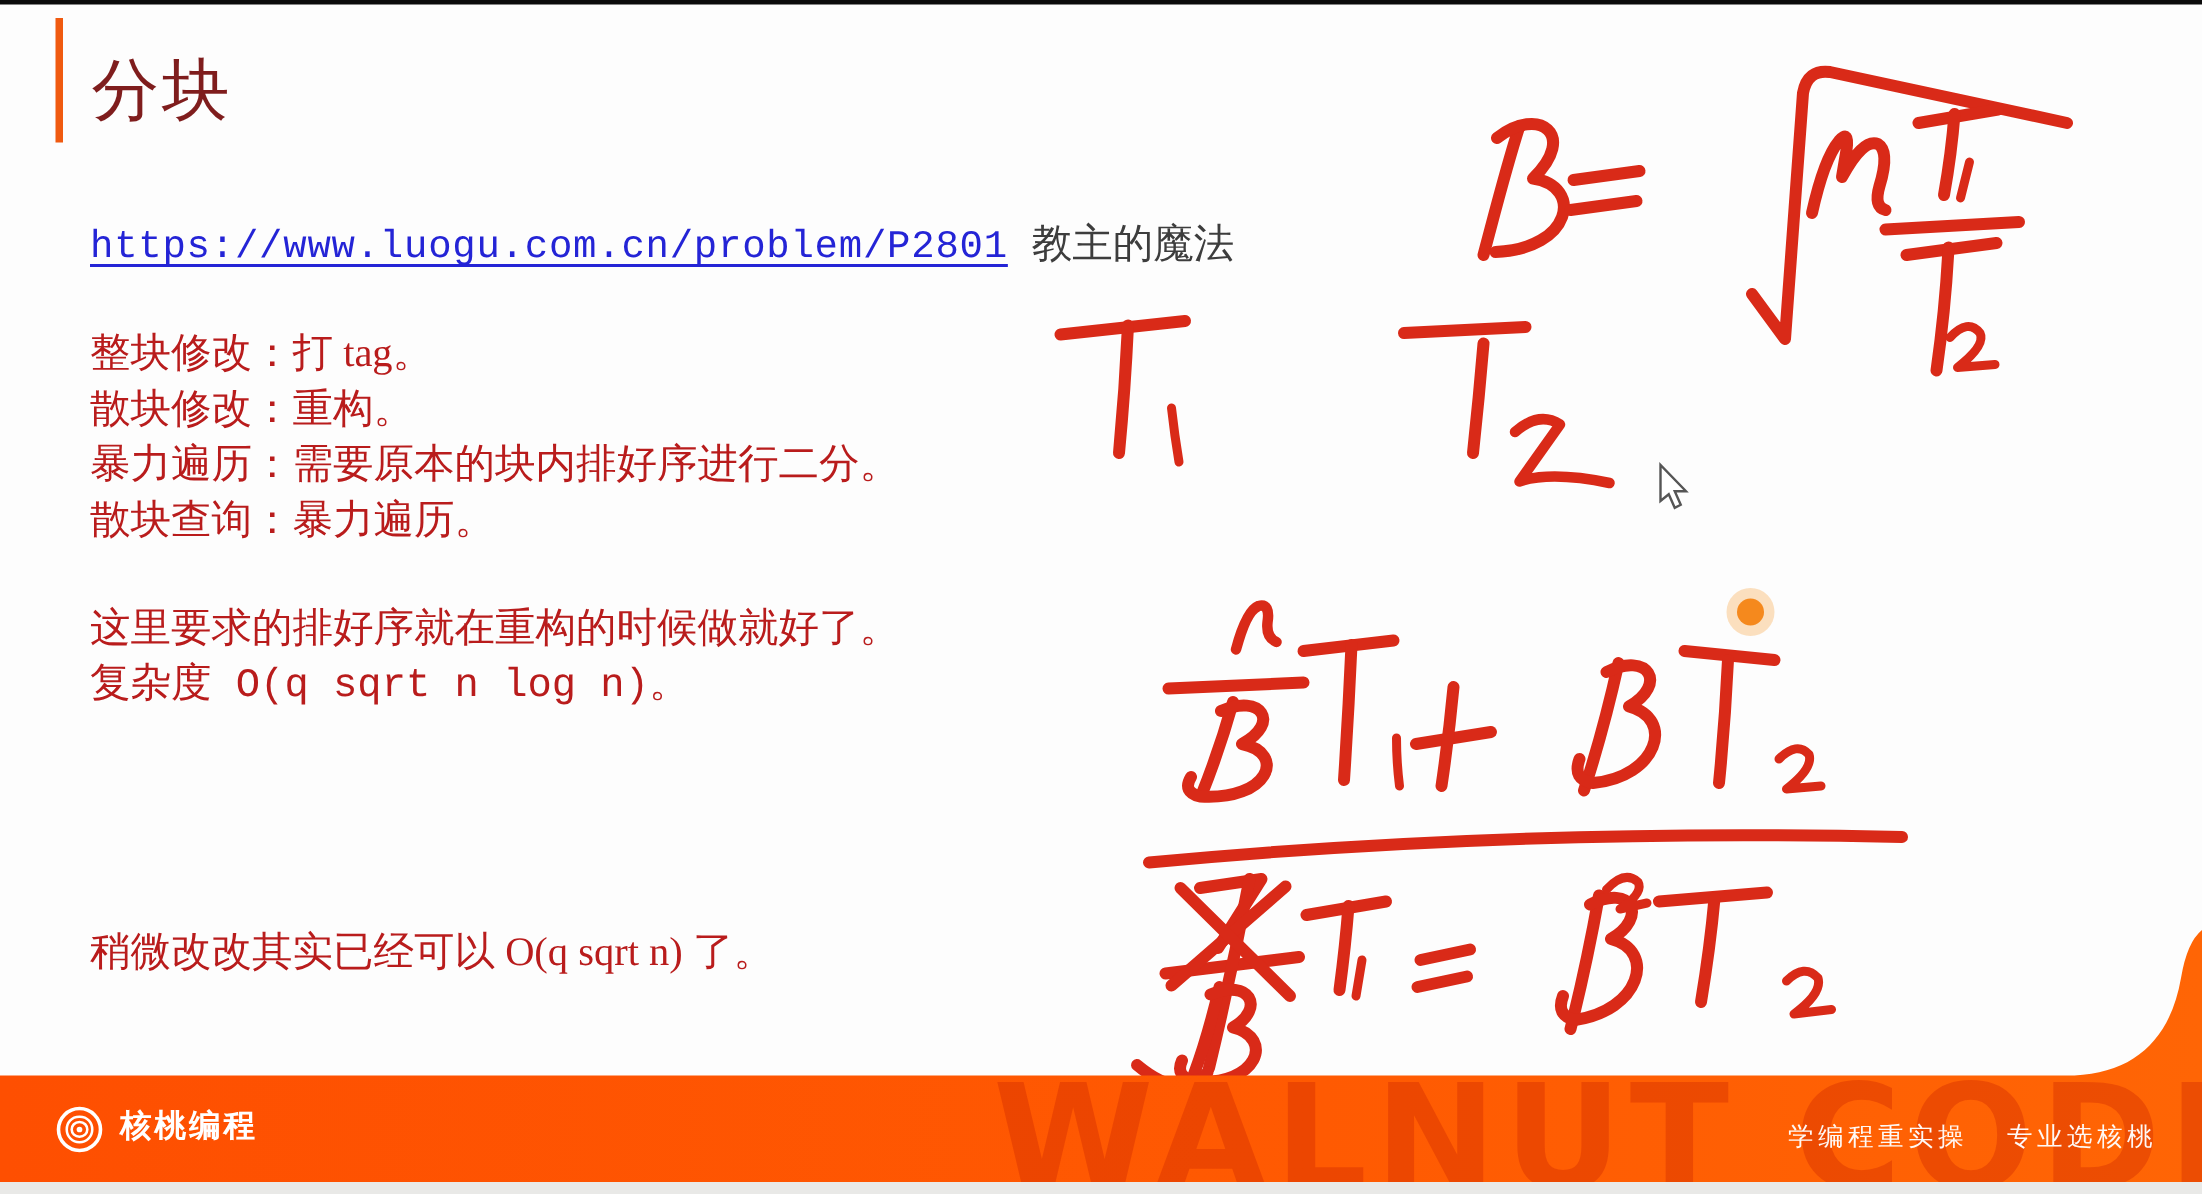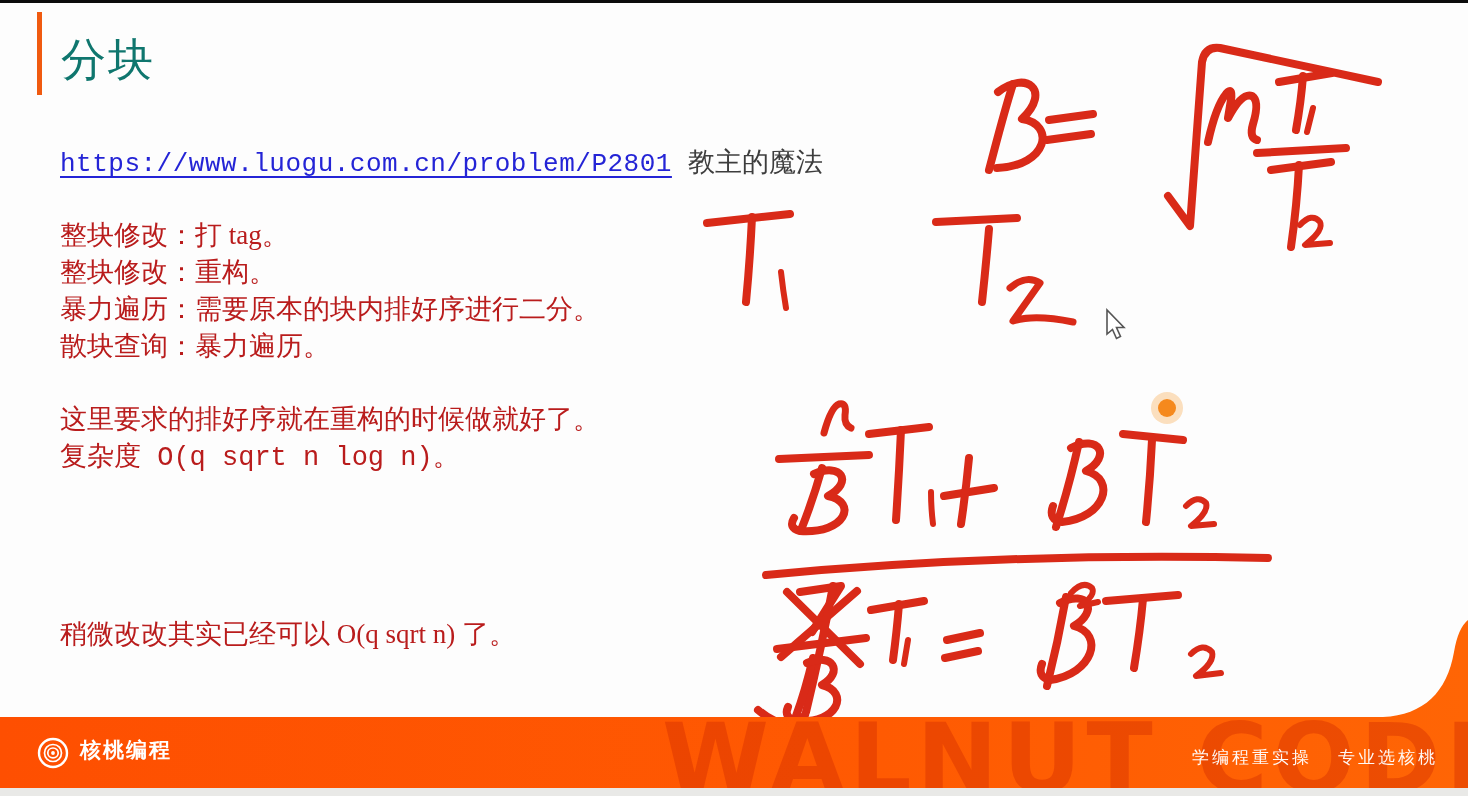--- a/index.html
+++ b/index.html
@@ -5,21 +5,21 @@
   html,body { margin:0; padding:0; background:#000; }
   .canvas {
     position:relative; width:1468px; height:796px; margin:0 auto;
     background:#fdfdfd; overflow:hidden;
     font-family:"Liberation Serif","DejaVu Serif",serif;
   }
   .letterbox-top { position:absolute; left:0; top:0; width:100%; height:3px; background:#0b0b0b; z-index:6; }
 
   .title-accent { position:absolute; left:37px; top:12px; width:5px; height:83px; background:#f05a10; }
   .page-title {
-    position:absolute; left:61px; top:30px; font-size:45px; color:#0f766e;
+    position:absolute; left:61px; top:30px; font-size:45px; color:#7f1d1d;
     font-family:"Liberation Sans","DejaVu Sans",sans-serif; letter-spacing:2px;
   }
 
   .link-line { position:absolute; left:60px; top:144px; font-size:27px; white-space:nowrap; }
   .link-line a {
     color:#2424d6; text-decoration:underline; text-underline-offset:5px;
     font-family:"Liberation Mono","DejaVu Sans Mono",monospace; font-size:26px; letter-spacing:0.5px;
   }
   .link-suffix { color:#3d3d3d; margin-left:16px; }
 
@@ -54,21 +54,21 @@
 
   <div class="title-accent"></div>
   <div class="page-title">分块</div>
 
   <div class="link-line">
     <a href="#">https://www.luogu.com.cn/problem/P2801</a><span class="link-suffix">教主的魔法</span>
   </div>
 
   <div class="tblock tb-methods">
     <div>整块修改：打 tag。</div>
-    <div>整块修改：重构。</div>
+    <div>散块修改：重构。</div>
     <div>暴力遍历：需要原本的块内排好序进行二分。</div>
     <div>散块查询：暴力遍历。</div>
   </div>
 
   <div class="tblock tb-notes">
     <div>这里要求的排好序就在重构的时候做就好了。</div>
     <div>复杂度 O(q sqrt n log n)。</div>
   </div>
 
 

